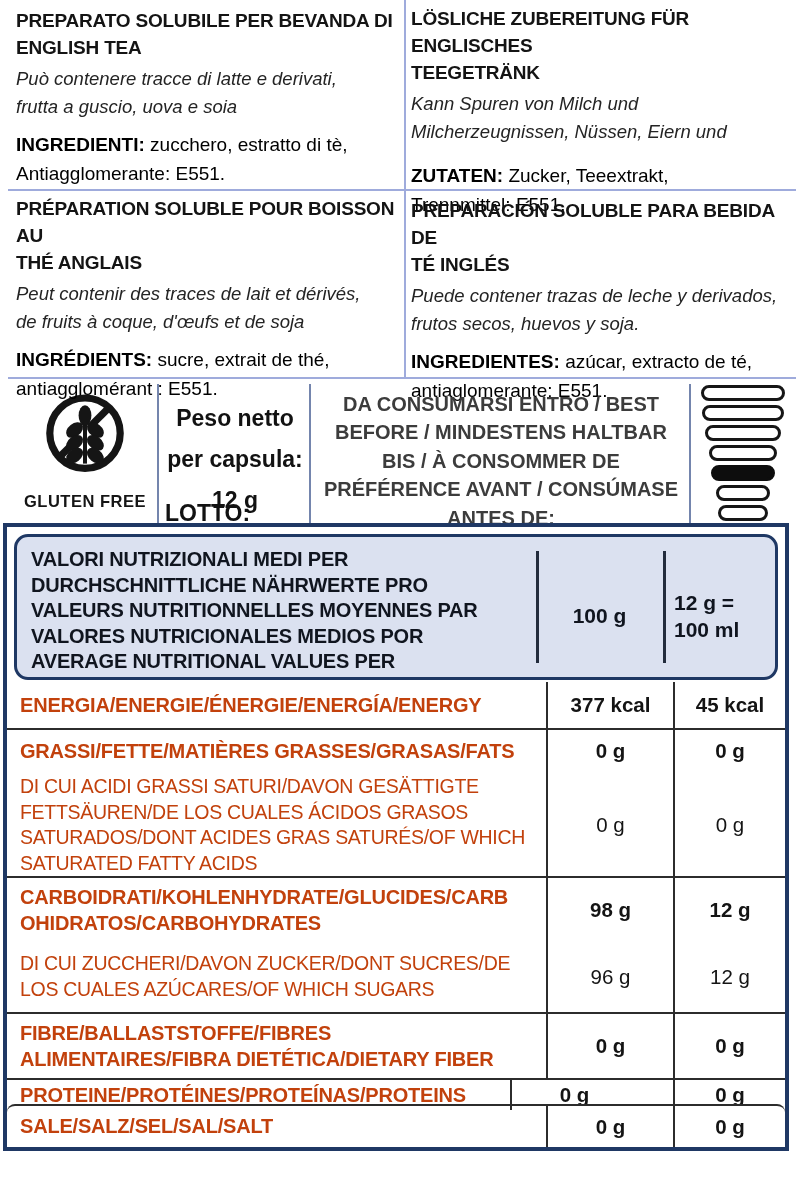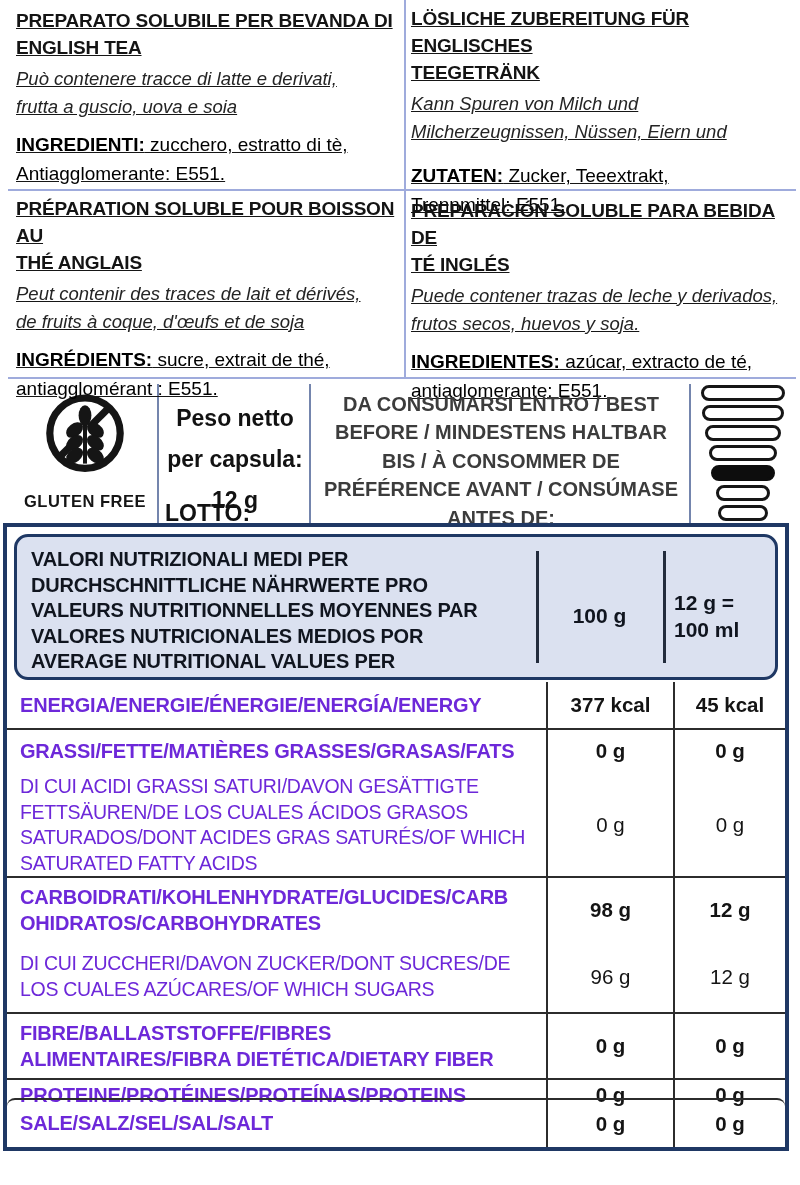--- a/index.html
+++ b/index.html
@@ -1,21 +1,21 @@
 <!DOCTYPE html>
 <html><head>
 <meta charset="utf-8">
 <style>
   html,body{margin:0;padding:0;background:#e8e8e8;}
   .label-sheet{
     position:relative;width:800px;height:1185px;background:#ffffff;overflow:hidden;
     font-family:"Liberation Sans","DejaVu Sans",sans-serif;color:#161616;
   }
   
-  .quad{position:absolute;text-decoration:underline;}
+  .quad{position:absolute;}
   .q-it{left:16px;top:8px;width:380px;}
   .q-de{left:411px;top:6px;width:388px;}
   .q-fr{left:16px;top:196px;width:402px;z-index:2;}
   .q-es{left:411px;top:198px;width:389px;}
   .quad-title{font-weight:bold;font-size:19px;line-height:1.42;letter-spacing:-0.2px;
     white-space:pre-line;color:#141414;}
   .quad-allergen{font-style:italic;font-size:18.5px;line-height:1.5;margin-top:3px;
     white-space:pre-line;color:#242424;}
   .quad-ingredients{font-size:19px;line-height:1.5;margin-top:11px;white-space:pre-line;color:#000000;}
   .quad-ingredients .ing-label{font-weight:bold;}
@@ -58,24 +58,24 @@
   .hcol::before{content:"";position:absolute;left:0;top:14px;bottom:14px;width:3px;background:#232c3d;}
   .hcol.c1{width:127px;justify-content:center;padding-top:18px;box-sizing:border-box;border-radius:18px;}
   .hcol.c2{width:112px;justify-content:flex-start;padding:18px 0 0 11px;box-sizing:border-box;
     white-space:pre-line;line-height:1.3;}
   .nbody{position:absolute;left:0;right:0;top:155px;bottom:0;display:flex;flex-direction:column;}
   .sec{display:grid;grid-template-columns:1fr 127px 112px;border-top:2.5px solid #2c2c2c;box-sizing:border-box;}
   .sec.s1{border-top:none;height:46px;}
   .sec.s2{height:148px;grid-template-rows:42px 1fr;}
   .sec.s3{height:136px;grid-template-rows:64px 1fr;}
   .sec.s4{height:66px;}
-  .sec.s5{height:20px;}
+  .sec.s5{height:26px;gap:36px;}
   .sec.s6{flex:1;border-radius:8px;}
   .lab{padding:2px 2px 2px 13px;font-weight:bold;font-size:20px;line-height:1.32;letter-spacing:-0.2px;
-    white-space:pre-line;color:#6d28d9;display:flex;flex-direction:column;justify-content:center;}
+    white-space:pre-line;color:#c2410c;display:flex;flex-direction:column;justify-content:center;}
   .lab.sub{font-weight:normal;font-size:19.5px;letter-spacing:-0.3px;}
   .val{border-left:2.5px solid #2c2c2c;display:flex;align-items:center;justify-content:center;
     font-weight:bold;font-size:20.5px;color:#141414;}
   .val.sub{font-weight:normal;}
 </style>
 </head>
 <body>
 
 <div class="label-sheet">
 

